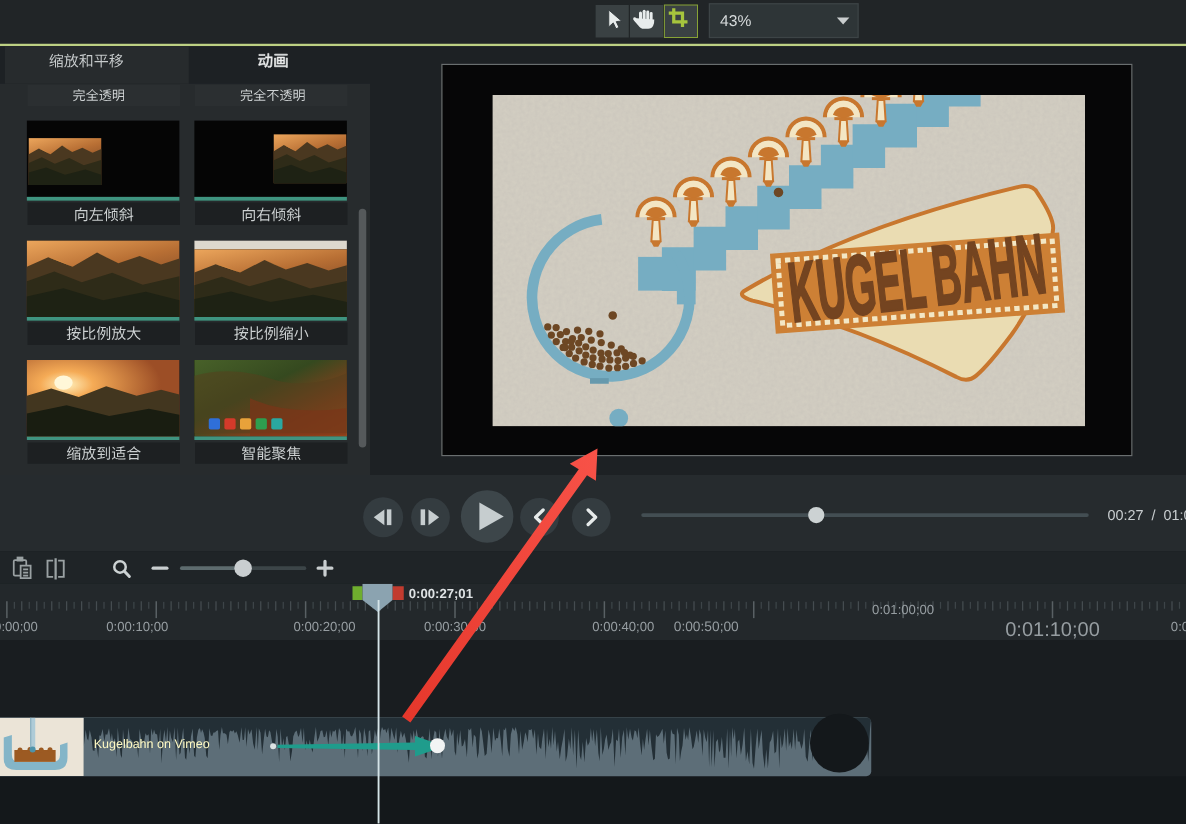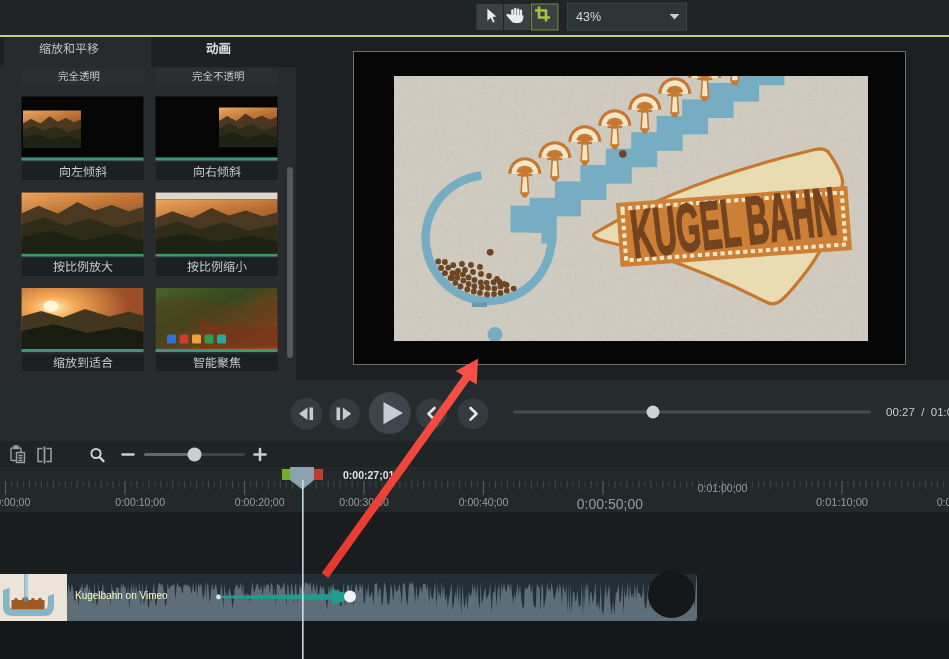--- a/index.html
+++ b/index.html
@@ -493,35 +493,35 @@
     <rect x="901.3" y="481" width="1" height="7.5" fill="#454c50"></rect>
     <rect x="907.2" y="481.5" width="1" height="5.5" fill="#3d4448"></rect>
     <rect x="913.2" y="481" width="1" height="7.5" fill="#454c50"></rect>
     <rect x="919.2" y="481.5" width="1" height="5.5" fill="#3d4448"></rect>
     <rect x="925.2" y="481" width="1" height="7.5" fill="#454c50"></rect>
     <rect x="931.1" y="481.5" width="1" height="5.5" fill="#3d4448"></rect>
     <rect x="937.1" y="481" width="1" height="7.5" fill="#454c50"></rect>
     <rect x="943.1" y="481.5" width="1" height="5.5" fill="#3d4448"></rect>
   </svg>
 <div style="position:absolute;left:-34.5px;top:496px;width:80px;text-align:center;font-size:10.5px;color:#969da1">0:00:00;00</div>
-<div style="position:absolute;left:85.0px;top:496px;width:80px;text-align:right;font-size:10.5px;color:#969da1">0:00:10;00</div>
+<div style="position:absolute;left:85.0px;top:496px;width:80px;text-align:left;font-size:10.5px;color:#969da1">0:00:10;00</div>
 <div style="position:absolute;left:204.5px;top:496px;width:80px;text-align:right;font-size:10.5px;color:#969da1">0:00:20;00</div>
 <div style="position:absolute;left:324.0px;top:496px;width:80px;text-align:center;font-size:10.5px;color:#969da1">0:00:30;00</div>
-<div style="position:absolute;left:443.5px;top:496px;width:80px;text-align:center;font-size:10.5px;color:#969da1">0:00:40;00</div>
-<div style="position:absolute;left:563.0px;top:496px;width:80px;text-align:right;font-size:14px;color:#969da1">0:00:50;00</div>
+<div style="position:absolute;left:443.5px;top:496px;width:80px;text-align:right;font-size:10.5px;color:#969da1">0:00:40;00</div>
+<div style="position:absolute;left:539px;top:496px;width:80px;text-align:left;font-size:11px;color:#969da1">0:00:50;00</div>
 <div style="position:absolute;left:682.5px;top:482px;width:80px;text-align:center;font-size:10.5px;color:#969da1">0:01:00;00</div>
-<div style="position:absolute;left:802.0px;top:496px;width:80px;text-align:center;font-size:11px;color:#969da1">0:01:10;00</div>
+<div style="position:absolute;left:802.0px;top:496px;width:80px;text-align:center;font-size:16px;color:#969da1">0:01:10;00</div>
 <div style="position:absolute;left:921.5px;top:496px;width:80px;text-align:center;font-size:10.5px;color:#969da1">0:01:20;00</div>
 
 <div class="abs" style="left:281.5px;top:468.5px;width:8.5px;height:11px;background:#6fae2e"></div>
 <div class="abs" style="left:314px;top:468.5px;width:8.5px;height:11px;background:#c23b2f"></div>
 <svg width="40" height="24" viewBox="0 0 40 24" style="position:absolute;left:285px;top:467px">
 <path d="M5,0 L29,0 L29,13 L17.3,22.5 L5,13 Z" fill="#8ba3b0"></path>
 </svg>
-<div class="abs" style="left:343px;top:469px;font-size:10.5px;font-weight:bold;color:#dfe3e5">0:00:27;01</div>
+<div class="abs" style="left:327px;top:469px;font-size:10.5px;font-weight:bold;color:#dfe3e5">0:00:27;01</div>
 
 <div class="abs" style="left:0;top:511.5px;width:949px;height:147.5px;background:#191d20"></div>
 <div class="abs" style="left:0;top:620.5px;width:949px;height:38.5px;background:#14181b"></div>
 <div class="abs" style="left:0;top:573.5px;width:696.5px;height:47px;background:#5d6e78;border-radius:0 4px 4px 0;overflow:hidden">
   <svg width="697" height="47" viewBox="0 0 697 47" style="position:absolute;left:0;top:0">
     <polygon points="67.0,0.0 67.0,23.3 68.5,9.8 69.7,17.0 70.6,18.3 71.8,10.0 73.2,16.0 74.2,26.2 75.5,26.7 76.7,18.8 77.7,25.0 78.6,32.4 79.5,14.4 80.7,14.5 82.1,9.2 83.5,19.2 84.5,13.4 85.8,13.8 87.2,8.5 88.6,18.5 89.5,12.5 90.5,19.2 92.0,16.6 93.2,31.7 94.2,8.0 95.1,17.7 96.5,30.0 97.5,32.3 98.4,9.4 99.4,19.2 100.5,22.0 101.7,19.5 102.8,8.1 103.9,17.2 105.0,17.9 106.3,19.8 107.3,23.3 108.4,25.1 109.5,20.3 110.6,32.5 111.6,9.1 112.9,17.1 114.1,19.6 115.0,21.2 116.4,12.6 117.5,14.5 118.9,13.3 120.0,28.9 121.0,8.5 122.2,14.1 123.2,9.5 124.2,12.9 125.7,13.6 126.9,23.6 128.2,9.1 129.2,36.8 130.4,18.0 131.5,9.8 132.8,19.8 133.9,7.5 134.8,24.3 135.9,10.3 136.9,16.1 138.4,19.7 139.6,7.8 140.9,34.1 142.2,8.1 143.6,29.8 144.5,28.2 145.5,16.3 146.6,8.4 148.0,32.1 149.0,33.7 150.3,17.8 151.6,28.9 152.8,15.2 154.1,8.7 155.3,30.5 156.3,31.9 157.5,15.9 158.7,9.7 159.9,8.3 160.8,12.4 161.7,9.3 162.8,12.0 163.8,16.3 165.0,30.6 166.1,32.6 167.5,8.6 168.6,14.4 169.8,14.8 170.8,12.0 172.0,12.0 173.0,10.8 174.4,10.2 175.4,25.8 176.4,13.7 177.5,7.5 178.4,12.5 179.8,12.5 181.2,13.7 182.3,21.3 183.6,11.6 184.5,10.3 185.7,11.4 186.8,9.9 187.9,12.8 189.1,11.0 190.3,14.3 191.7,20.2 193.1,7.8 194.1,17.9 195.2,17.8 196.2,7.7 197.2,23.5 198.4,9.2 199.7,13.6 201.2,9.3 202.5,20.7 203.8,25.7 205.3,7.6 206.2,26.1 207.1,8.6 208.4,12.1 209.7,29.5 211.2,16.0 212.1,9.0 213.2,15.2 214.3,15.8 215.3,10.2 216.3,11.6 217.7,19.8 218.6,21.0 219.8,25.8 221.1,9.2 222.2,15.6 223.3,35.6 224.4,8.9 225.7,24.4 226.7,16.5 227.9,26.1 228.9,15.5 229.9,14.7 231.3,22.7 232.3,35.1 233.6,26.9 234.6,15.2 235.9,11.7 237.3,10.4 238.6,15.6 239.5,13.9 240.8,8.4 242.0,20.3 243.1,8.2 244.1,26.1 245.3,18.2 246.6,25.0 247.8,17.6 249.1,24.8 250.1,27.9 251.4,16.5 252.7,7.5 253.8,19.3 255.3,15.8 256.5,10.7 257.8,10.1 259.0,15.7 260.1,15.4 261.3,10.3 262.6,22.4 264.0,9.8 265.1,16.0 266.3,10.3 267.2,11.6 268.6,9.5 269.8,19.5 271.2,8.3 272.5,11.2 273.5,26.2 274.7,12.6 275.8,32.5 276.9,9.0 278.3,11.3 279.4,10.8 280.5,14.5 281.6,15.2 283.0,12.1 284.3,7.6 285.4,19.1 286.4,32.5 287.4,9.5 288.7,12.9 289.8,27.0 291.3,8.3 292.7,15.7 293.9,30.9 295.0,11.1 296.1,9.9 297.5,29.6 298.6,21.2 299.9,9.7 301.0,15.6 302.5,7.9 303.4,22.8 304.6,11.6 305.6,7.5 306.9,10.1 308.2,9.1 309.1,12.6 310.6,7.9 311.9,20.6 313.2,8.2 314.3,13.2 315.6,17.7 317.0,7.9 318.1,28.2 319.4,17.5 320.7,10.6 322.0,16.1 323.4,12.1 324.6,17.1 325.7,25.0 327.1,36.2 328.6,11.9 329.8,17.9 331.0,10.2 332.1,17.7 333.1,9.1 334.5,16.2 335.8,20.0 336.9,15.7 337.9,15.0 338.9,15.5 339.9,31.1 341.2,32.7 342.4,22.1 343.8,8.6 345.0,33.5 346.3,18.6 347.7,10.3 349.0,12.0 350.4,31.6 351.5,8.9 352.5,20.0 353.6,33.0 354.8,15.9 356.3,9.0 357.4,15.3 358.8,18.3 359.9,8.2 361.3,15.0 362.7,9.5 363.7,27.2 364.8,30.6 365.7,12.3 366.8,22.7 368.2,9.9 369.4,23.2 370.5,22.3 372.0,17.1 373.5,32.0 374.7,8.9 375.8,10.3 376.9,8.3 378.1,23.9 379.1,13.5 380.6,15.5 381.8,32.7 382.9,28.2 384.3,7.7 385.4,11.0 386.4,18.8 387.8,30.8 389.3,28.9 390.8,9.6 392.0,14.8 393.2,28.5 394.7,8.2 396.0,18.7 397.1,16.3 398.4,16.6 399.4,8.8 400.7,19.3 401.8,31.0 402.9,9.4 403.8,10.2 404.8,7.7 406.2,25.1 407.6,31.4 408.7,13.3 410.1,8.0 411.5,10.7 412.6,7.5 413.9,13.5 415.2,29.4 416.3,10.6 417.7,25.7 419.0,19.6 420.2,11.8 421.1,14.4 422.1,19.8 423.0,9.6 424.1,10.2 425.3,9.2 426.5,17.0 427.9,9.6 429.1,29.8 430.4,12.8 431.4,23.3 432.9,25.3 433.9,16.8 435.2,8.7 436.6,33.3 437.6,9.1 438.6,23.7 439.8,17.0 440.8,25.1 441.8,7.6 442.9,22.3 444.0,10.5 445.4,27.4 446.4,19.2 447.8,33.4 449.0,24.3 450.4,17.1 451.6,9.2 452.5,35.3 453.7,30.4 455.1,16.8 456.3,25.5 457.4,7.7 458.5,30.3 459.9,9.5 461.2,41.0 462.6,9.6 463.9,30.8 464.9,34.0 466.2,19.4 467.5,36.0 468.9,16.4 470.2,22.6 471.7,19.6 472.7,8.3 473.7,19.1 474.9,9.3 476.1,22.9 477.5,9.6 478.7,28.6 479.7,35.0 480.6,7.5 481.9,30.0 483.1,24.9 484.1,17.7 485.3,13.6 486.7,26.0 487.9,21.7 488.9,19.7 490.3,8.9 491.6,39.5 492.9,17.5 494.2,18.9 495.2,8.8 496.5,32.3 497.8,15.5 499.1,9.9 500.3,30.3 501.4,7.8 502.6,17.8 504.0,8.9 505.3,16.1 506.3,18.4 507.7,10.2 508.9,11.2 509.9,16.5 510.9,7.9 512.1,20.9 513.3,30.3 514.3,16.9 515.3,25.9 516.4,17.6 517.7,8.9 518.8,22.3 519.9,9.9 521.2,23.5 522.6,34.2 523.9,33.0 524.8,13.4 525.9,15.5 527.3,14.4 528.7,11.7 530.0,8.9 531.0,21.0 532.3,10.3 533.3,28.1 534.5,33.6 535.8,32.7 536.8,9.2 538.1,12.9 539.6,13.5 540.6,37.4 541.6,8.2 543.0,13.7 543.9,34.8 545.0,27.0 546.0,22.3 547.2,8.3 548.5,18.0 549.5,13.4 550.5,18.2 551.5,7.8 552.7,15.2 554.0,25.4 555.0,23.4 556.1,17.8 557.4,10.3 558.6,20.4 559.6,9.4 560.8,14.0 562.0,30.8 563.0,9.6 564.2,16.1 565.4,19.8 566.4,9.9 567.3,39.6 568.3,9.8 569.3,39.7 570.6,9.9 571.6,39.9 572.8,19.6 574.2,17.1 575.3,28.0 576.2,26.2 577.5,15.3 578.9,32.1 580.4,32.2 581.8,8.7 582.9,41.0 584.0,10.4 584.9,31.5 585.8,7.8 586.9,17.6 587.9,9.1 589.2,32.6 590.2,19.3 591.4,17.6 592.7,29.9 594.1,21.4 595.4,7.9 596.7,34.7 598.0,27.0 599.4,37.5 600.7,9.0 602.0,36.4 603.2,41.0 604.5,23.5 605.9,8.8 606.9,25.3 608.0,17.8 609.3,9.9 610.3,28.9 611.8,41.0 613.0,25.4 614.3,40.8 615.8,20.0 617.0,17.8 618.5,10.5 619.6,28.8 620.9,27.1 622.4,8.5 623.4,41.0 624.4,13.5 625.4,24.6 626.5,20.7 627.8,8.7 628.9,26.7 630.1,8.4 631.1,23.5 632.2,19.1 633.5,25.3 634.9,8.9 636.1,26.2 637.2,9.7 638.2,19.1 639.7,19.2 641.2,25.1 642.4,20.6 643.4,9.0 644.6,31.4 646.1,35.3 647.6,19.1 648.7,9.7 649.9,34.8 651.1,23.7 652.4,22.6 653.9,9.3 655.0,24.6 656.5,7.9 657.8,34.8 658.8,41.0 659.8,7.8 660.9,31.8 662.1,22.8 663.2,10.0 664.1,21.5 665.4,22.1 666.9,39.1 668.1,20.2 669.1,28.0 670.3,23.5 671.8,40.1 672.8,35.1 674.0,32.7 674.9,21.3 676.0,25.4 677.5,40.4 678.6,9.6 679.7,25.6 680.8,32.6 682.2,18.3 683.3,31.9 684.4,7.8 685.8,33.7 687.2,36.4 688.2,9.0 689.3,13.6 690.2,18.5 691.1,28.5 692.2,13.0 693.2,20.3 694.7,35.3 696.0,9.3 697.0,0.0" fill="#232f36"></polygon>
   </svg>
   <svg width="67" height="47" viewBox="0 0 67 47" style="position:absolute;left:0;top:0">
 <rect width="67" height="47" fill="#ebe4d7"></rect>
 <path d="M3,16 L3,33 Q3,42 13,42 L44,42 Q54,42 54,32 L54,20 L48,22 L48,30 Q48,35.5 42,35.5 L15,35.5 Q9.5,35.5 9.5,30 L9.5,14 Z" fill="#84b5c8"></path>

